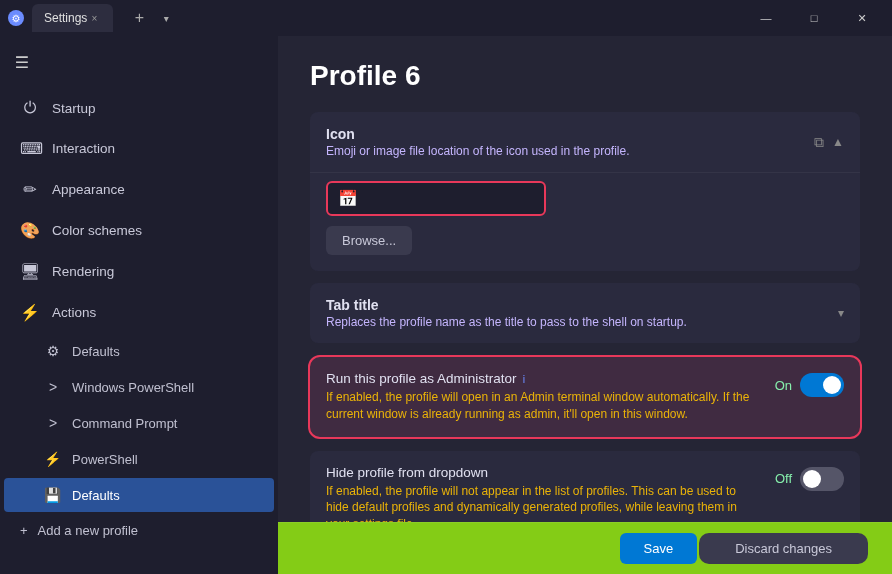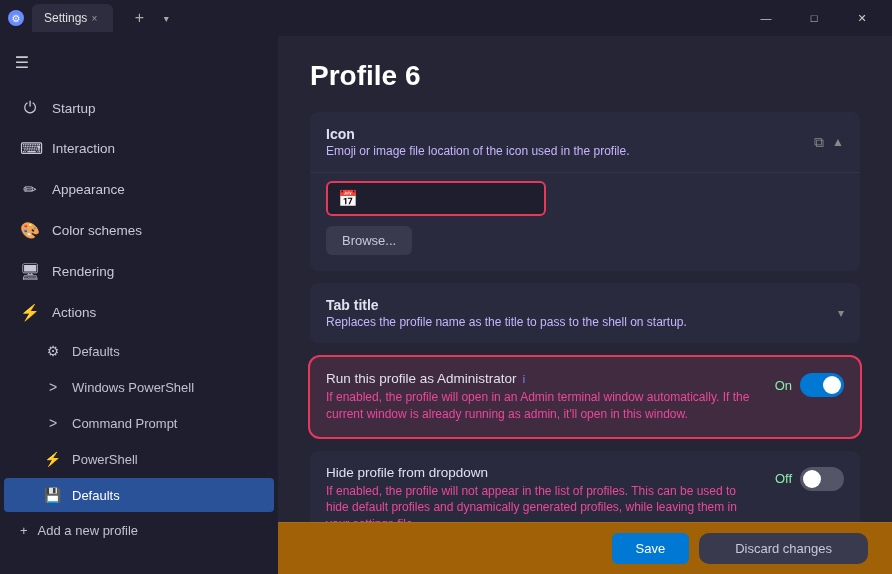--- a/index.html
+++ b/index.html
@@ -292,21 +292,21 @@
       display: flex;
       align-items: center;
       gap: 6px;
     }
     .toggle-label .info-icon {
       font-size: 11px;
       color: #6b8cff;
     }
     .toggle-desc {
       font-size: 12px;
-      color: #ec4899;
+      color: #eab308;
       margin-top: 3px;
       line-height: 1.4;
     }
     .toggle-right {
       display: flex;
       align-items: center;
       gap: 8px;
       flex-shrink: 0;
       padding-top: 2px;
     }
@@ -335,22 +335,22 @@
     }
     .toggle-switch.on .toggle-knob { left: 23px; }
     .toggle-switch.off .toggle-knob { left: 3px; }
 
     
     .footer {
       display: flex;
       justify-content: flex-end;
       align-items: center;
       padding: 10px 24px;
-      background: #a16207;
-      gap: 10px;
+      background: #84cc16;
+      gap: 2px;
       border-top: 1px solid rgba(255,255,255,0.07);
       flex-shrink: 0;
     }
     .save-btn {
       background: #0078d4;
       border: none;
       color: white;
       padding: 8px 24px;
       border-radius: 6px;
       font-size: 13px;

